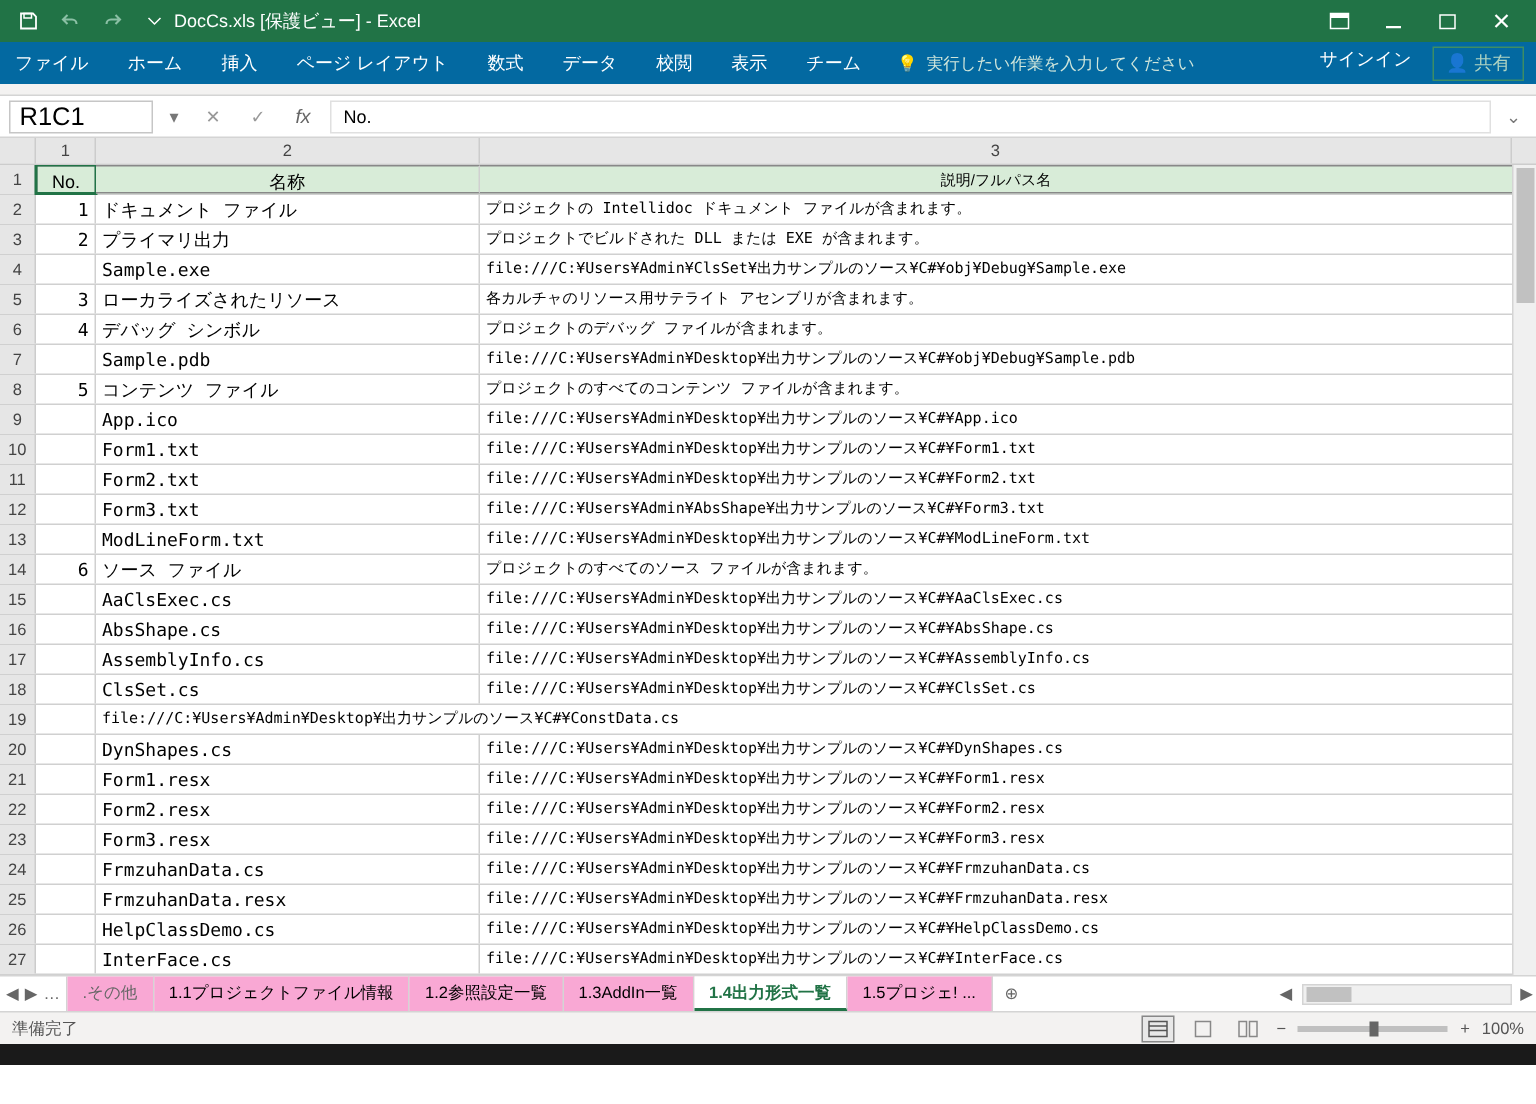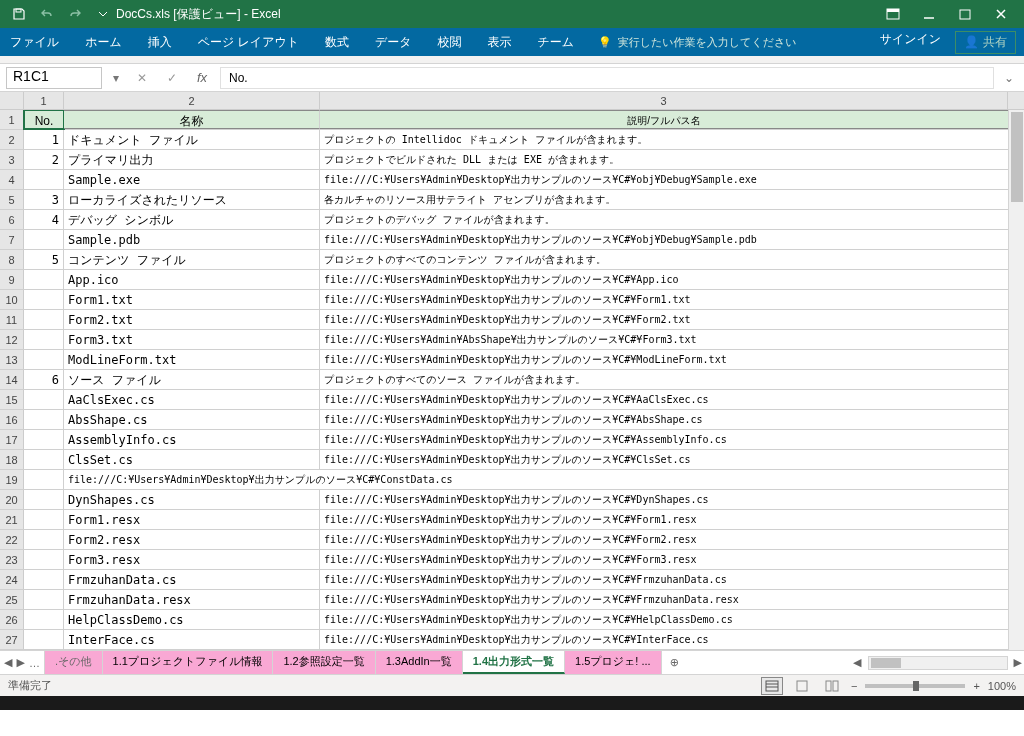--- a/index.html
+++ b/index.html
@@ -10,21 +10,21 @@
 .title-text{flex:1;font-size:12px}
 .win-btns{display:flex;gap:2px}
 .win-btn{width:34px;height:24px;display:flex;align-items:center;justify-content:center;color:#fff}
 .ribbon-tabs{background:#0369a1;height:28px;display:flex;align-items:center;padding:0 8px;gap:22px;color:#fff;font-size:12px}
 .ribbon-tab{cursor:pointer;padding:4px 2px}
 .tell-me{display:flex;align-items:center;gap:6px;color:#d0e6db;font-size:11px}
 .right-ribbon{margin-left:auto;display:flex;gap:14px;font-size:12px}
 .share-btn{border:1px solid #3d8d65;padding:2px 8px;display:flex;align-items:center;gap:4px;color:#b0d4c2}
 .ribbon-gap{height:8px;background:#f3f2f1;border-bottom:1px solid #d4d4d4}
 .formula-bar{height:28px;background:#fff;display:flex;align-items:center;border-bottom:1px solid #d4d4d4;padding:2px 6px;gap:6px}
-.name-box{width:96px;height:22px;border:1px solid #c6c6c6;padding:0 6px;display:flex;font-size:14px;background:#fff}
+.name-box{width:96px;height:22px;border:1px solid #c6c6c6;padding:0 6px;display:flex;align-items:center;font-size:17px;background:#fff}
 .nb-dd{width:16px;text-align:center;color:#777}
 .fb-btn{width:24px;height:22px;display:flex;align-items:center;justify-content:center;color:#999}
 .fx-label{font-style:italic;font-size:13px;color:#666}
 .formula-input{flex:1;height:22px;border:1px solid #e0e0e0;padding:0 8px;display:flex;align-items:center;font-size:12px}
 .fb-expand{width:18px;color:#777;text-align:center}
 .grid-area{height:558px;overflow:hidden;position:relative;background:#fff}
 .col-headers{display:flex;height:18px;background:#e6e6e6;border-bottom:1px solid #ccc}
 .corner{width:24px;border-right:1px solid #ccc;background:#e6e6e6}
 .ch{border-right:1px solid #ccc;text-align:center;font-size:11px;color:#444;line-height:18px;background:#e6e6e6}
 .ch1{width:40px}.ch2{width:256px}.ch3{width:688px}
@@ -171,21 +171,21 @@
       <div class="row">
         <div class="rh">3</div>
         <div class="c1">2</div>
         <div class="c2">プライマリ出力</div>
         <div class="c3">プロジェクトでビルドされた DLL または EXE が含まれます。</div>
       </div>
       <div class="row">
         <div class="rh">4</div>
         <div class="c1"></div>
         <div class="c2">Sample.exe</div>
-        <div class="c3">file:///C:¥Users¥Admin¥Desktop¥出力サンプルのソース¥C#¥obj¥Debug¥Sample.exe</div>
+        <div class="c3">file:///C:¥Users¥Admin¥ClsSet¥出力サンプルのソース¥C#¥obj¥Debug¥Sample.exe</div>
       </div>
       <div class="row">
         <div class="rh">5</div>
         <div class="c1">3</div>
         <div class="c2">ローカライズされたリソース</div>
         <div class="c3">各カルチャのリソース用サテライト アセンブリが含まれます。</div>
       </div>
       <div class="row">
         <div class="rh">6</div>
         <div class="c1">4</div>

